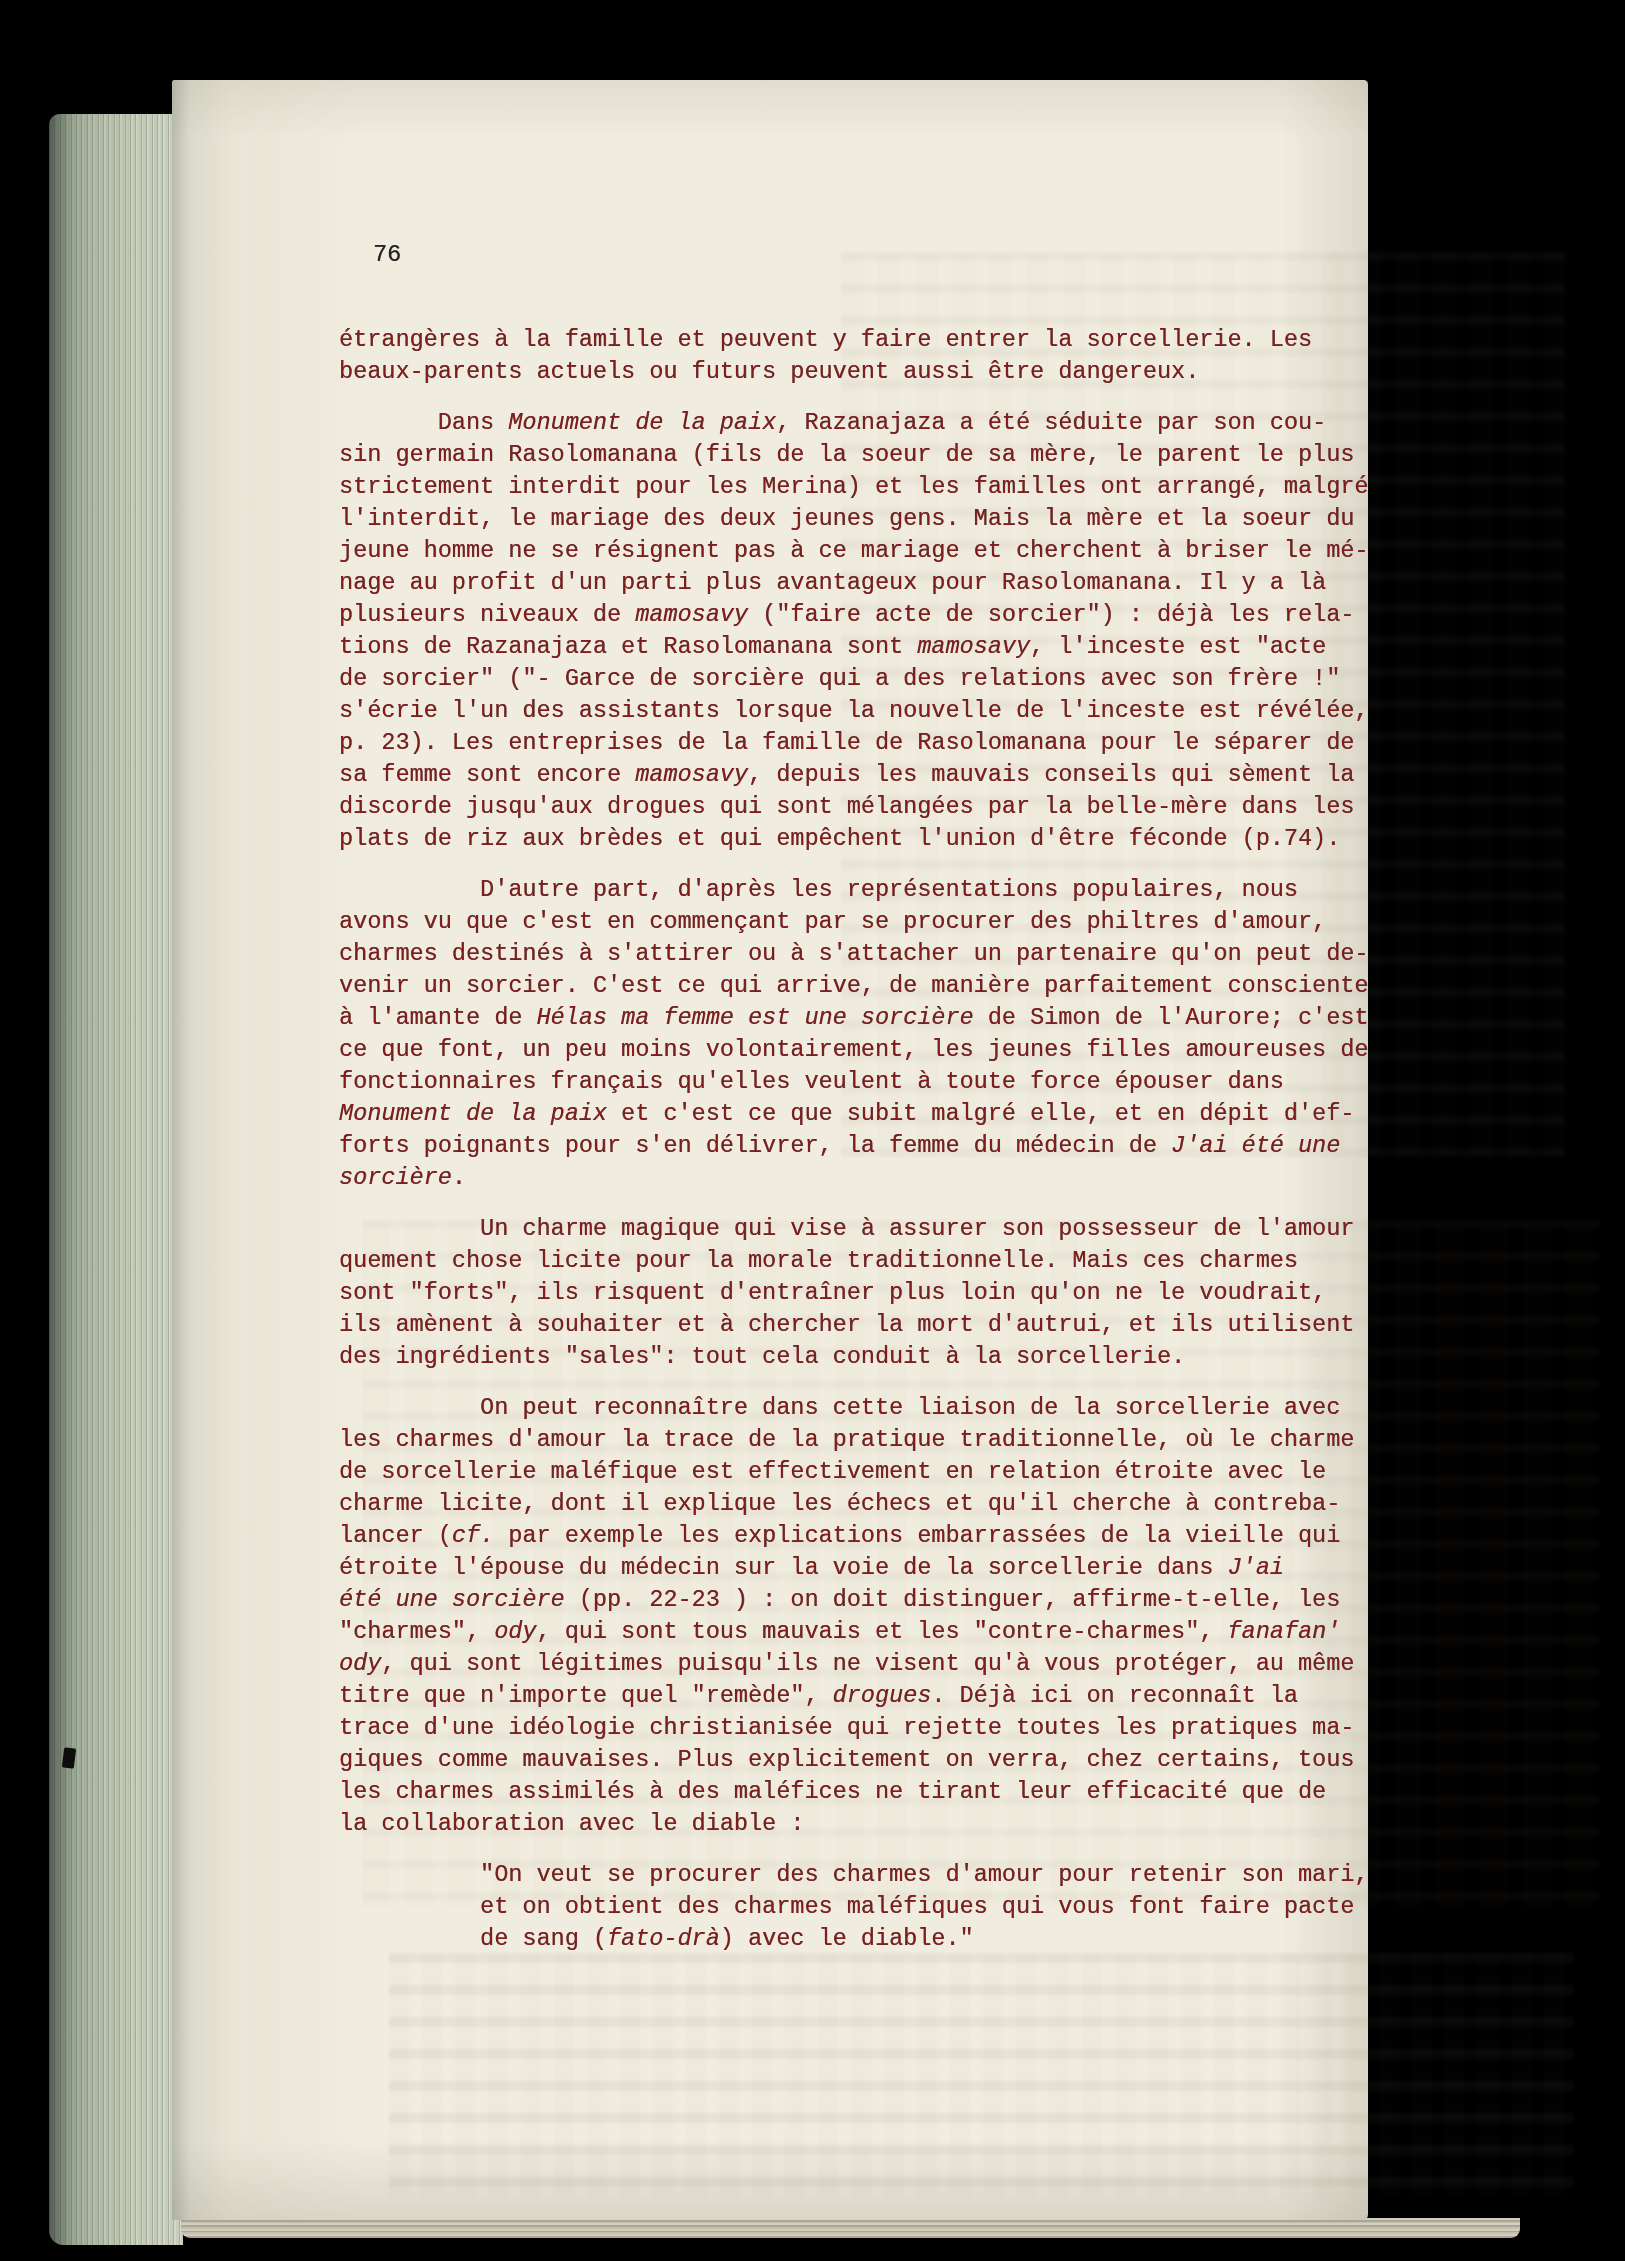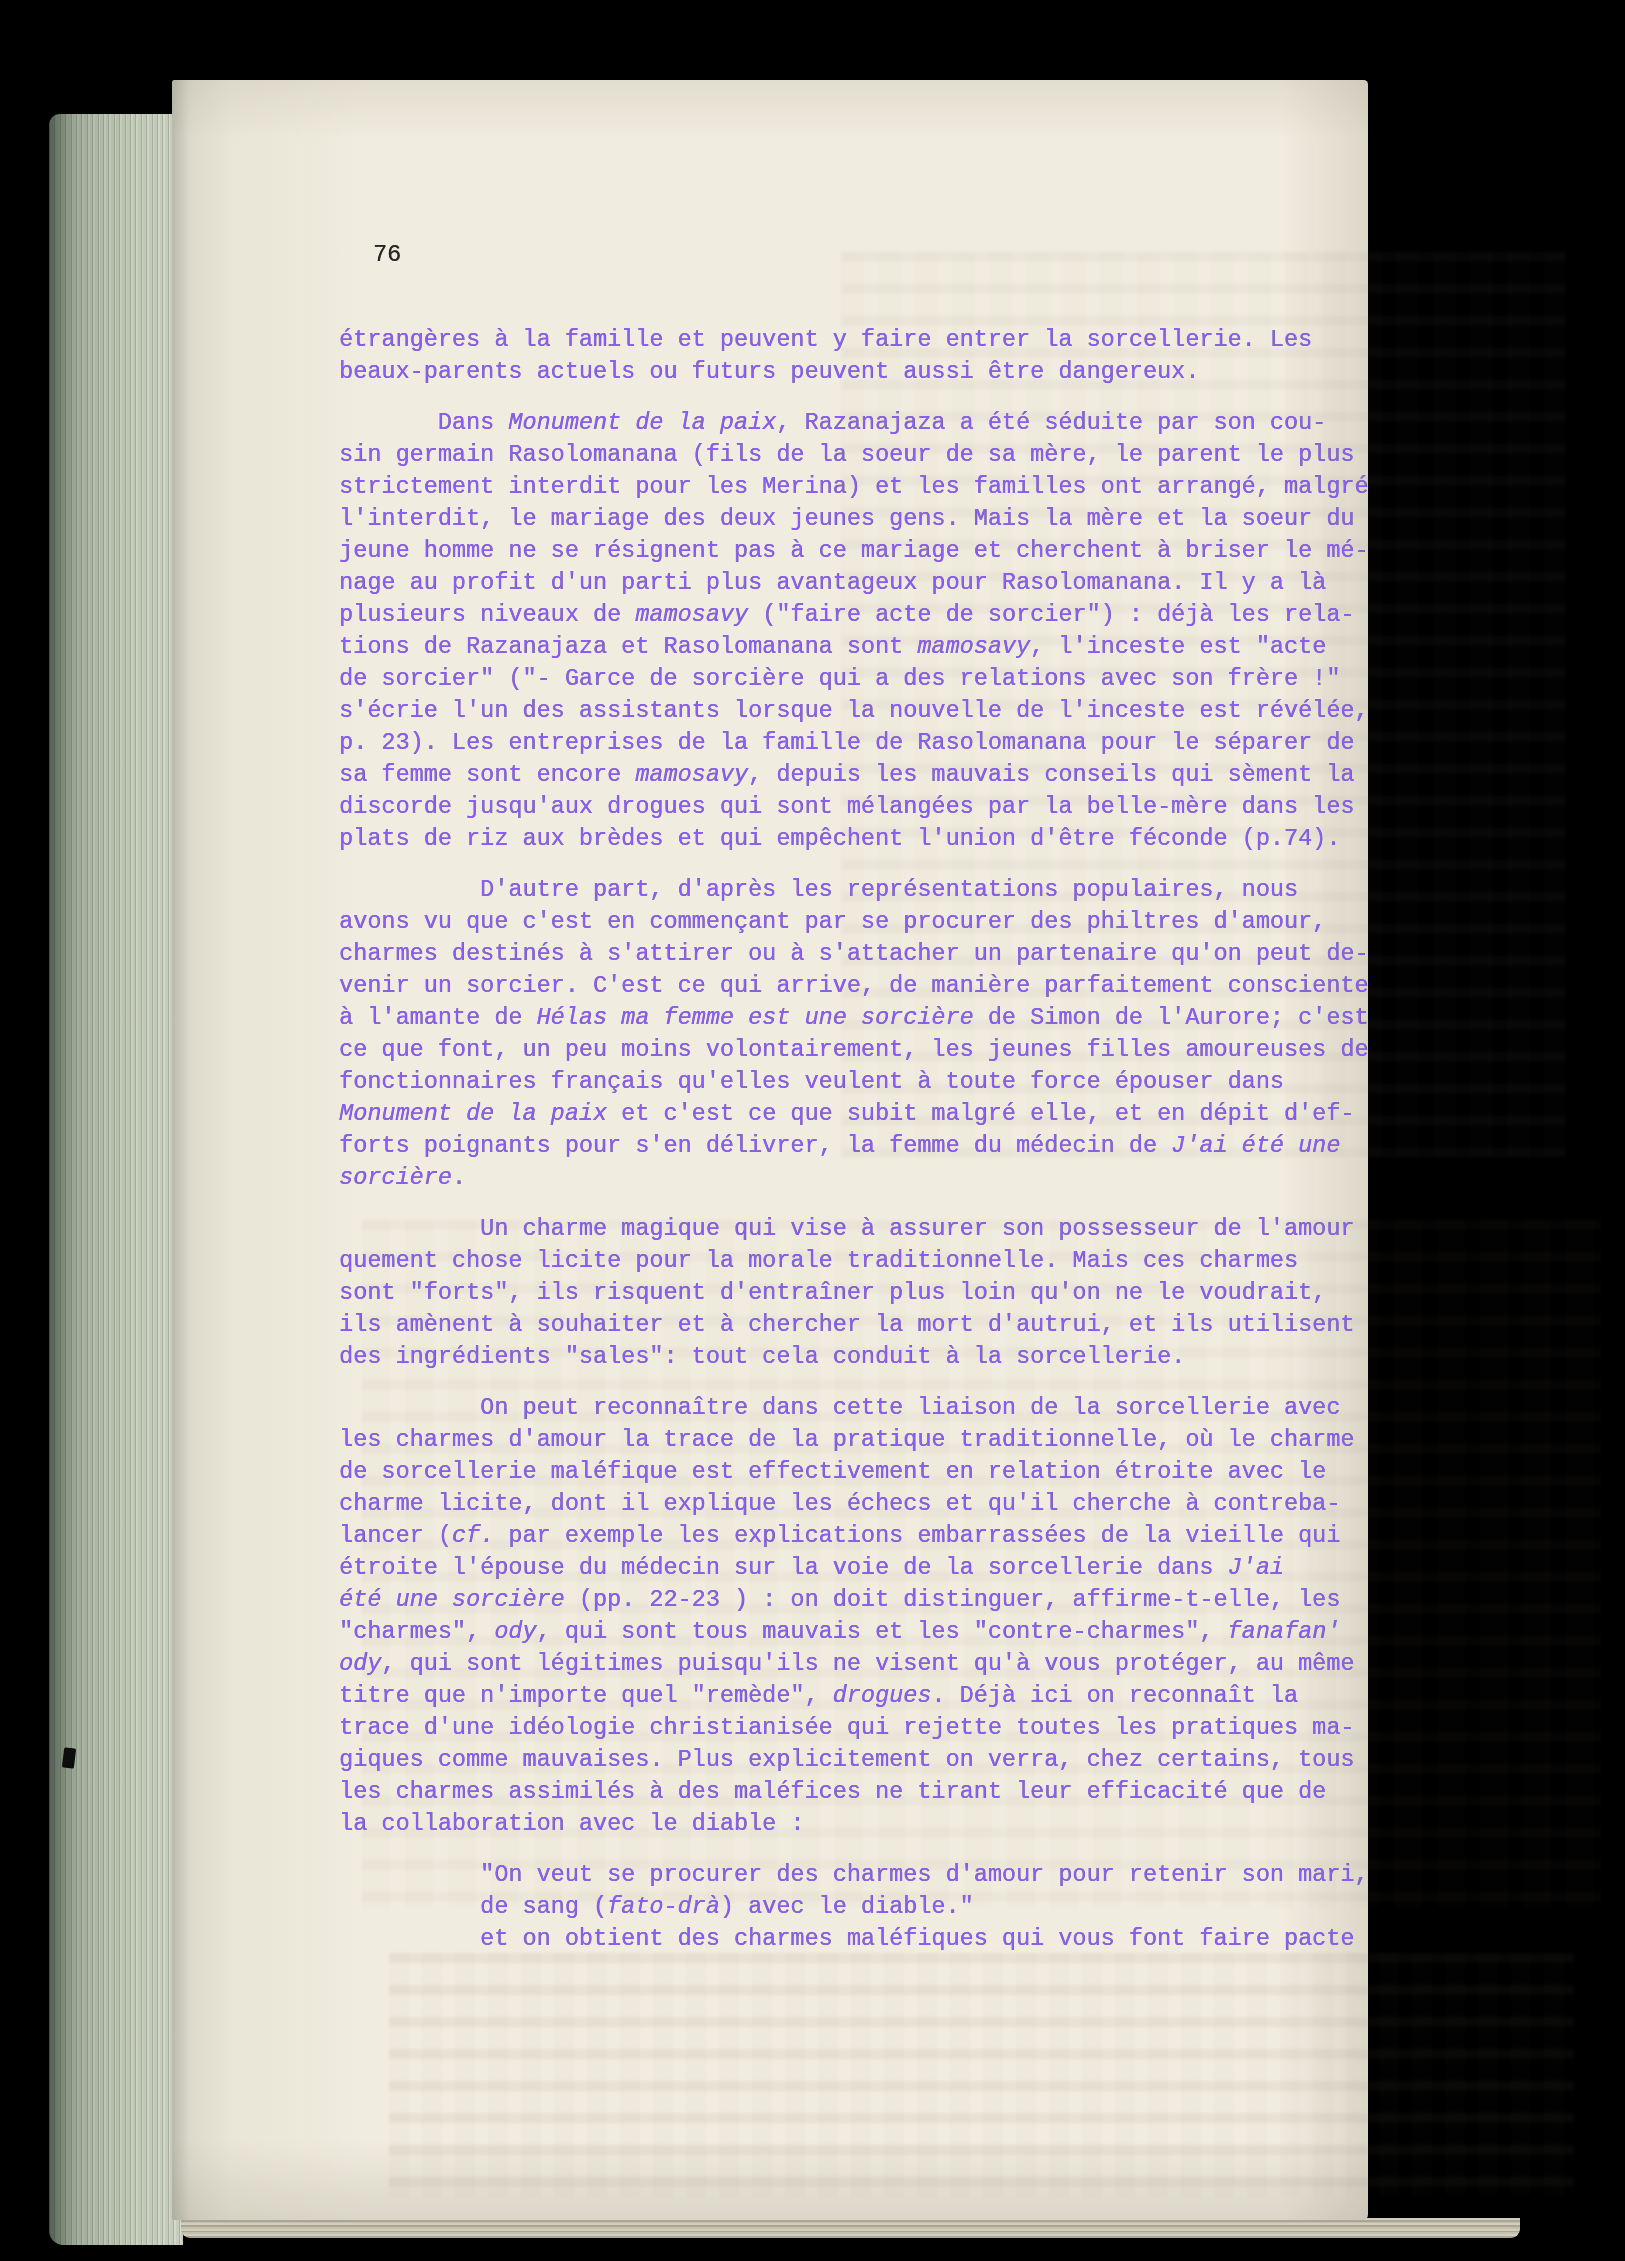--- a/index.html
+++ b/index.html
@@ -73,21 +73,21 @@
   }
 
   .page-number {
     position: absolute; left: 201px; top: 159px;
     font-size: 23.5px; line-height: 32px; color: #262626;
     text-shadow: 0.3px 0 0 rgba(32,32,32,0.65);
   }
 
   .text-blocks {
     position: absolute; left: 167px; top: 244px;
-    font-size: 23.5px; line-height: 32px; color: #8b5cf6;
+    font-size: 23.5px; line-height: 32px; color: #7f1d1d;
     text-shadow: 0.3px 0 0 rgba(30,30,30,0.65);
   }
   .block + .block { margin-top: 19px; }
   .line { white-space: pre; }
   .it { font-style: italic; margin-top: 44px; }
 
   .smudge {
     position: absolute; left: 63px; top: 1748px; width: 11.8px; height: 20px;
     background: #0d0d0d; border-radius: 1.8px; transform: rotate(7deg);
   }
@@ -162,22 +162,22 @@
           <div class="line"><span>"charmes", </span><span class="it">ody</span><span>, qui sont tous mauvais et les "contre-charmes", </span><span class="it">fanafan'</span></div>
           <div class="line"><span class="it">ody</span><span>, qui sont légitimes puisqu'ils ne visent qu'à vous protéger, au même</span></div>
           <div class="line"><span>titre que n'importe quel "remède", </span><span class="it">drogues</span><span>. Déjà ici on reconnaît la</span></div>
           <div class="line"><span>trace d'une idéologie christianisée qui rejette toutes les pratiques ma-</span></div>
           <div class="line"><span>giques comme mauvaises. Plus explicitement on verra, chez certains, tous</span></div>
           <div class="line"><span>les charmes assimilés à des maléfices ne tirant leur efficacité que de</span></div>
           <div class="line"><span>la collaboration avec le diable :</span></div>
         </div>
         <div class="block quote">
           <div class="line"><span>          "On veut se procurer des charmes d'amour pour retenir son mari,</span></div>
+          <div class="line"><span>          et on obtient des charmes maléfiques qui vous font faire pacte</span></div>
           <div class="line"><span>          de sang (</span><span class="it">fato-drà</span><span>) avec le diable."</span></div>
-          <div class="line"><span>          et on obtient des charmes maléfiques qui vous font faire pacte</span></div>
         </div>
       </div>
   </div>
 
   <div class="smudge"></div>
 
 </div>
 
 
 </body></html>

